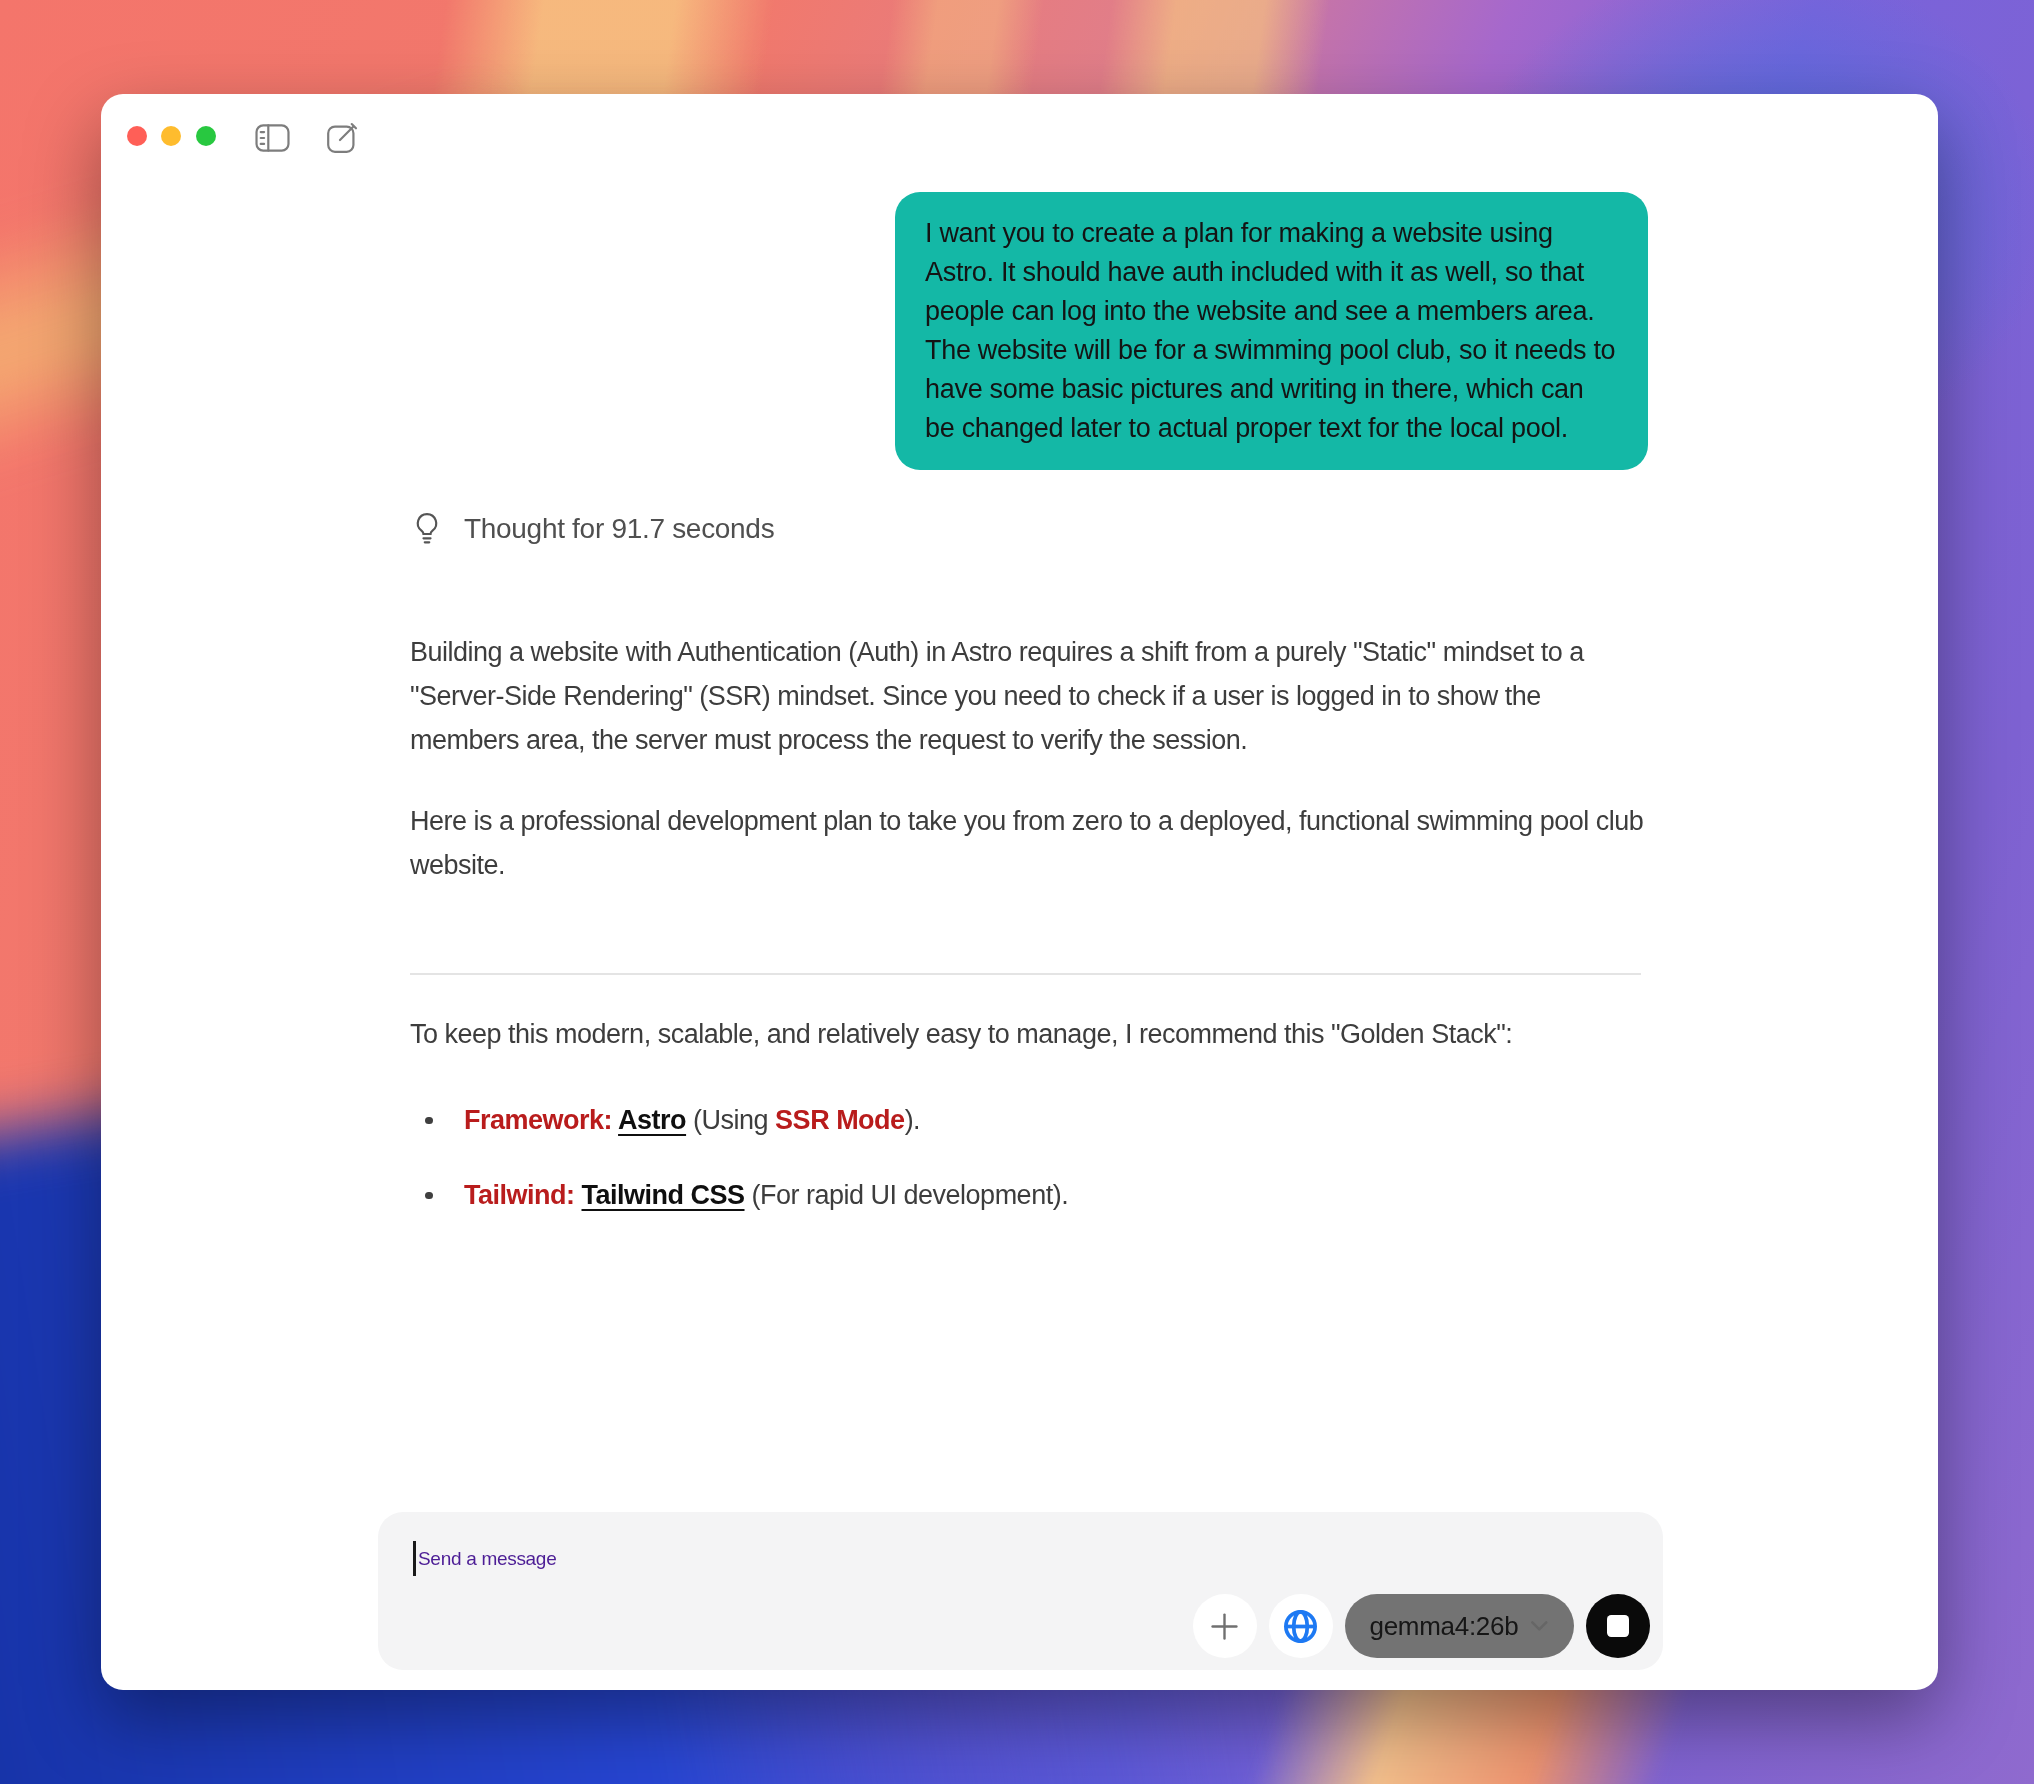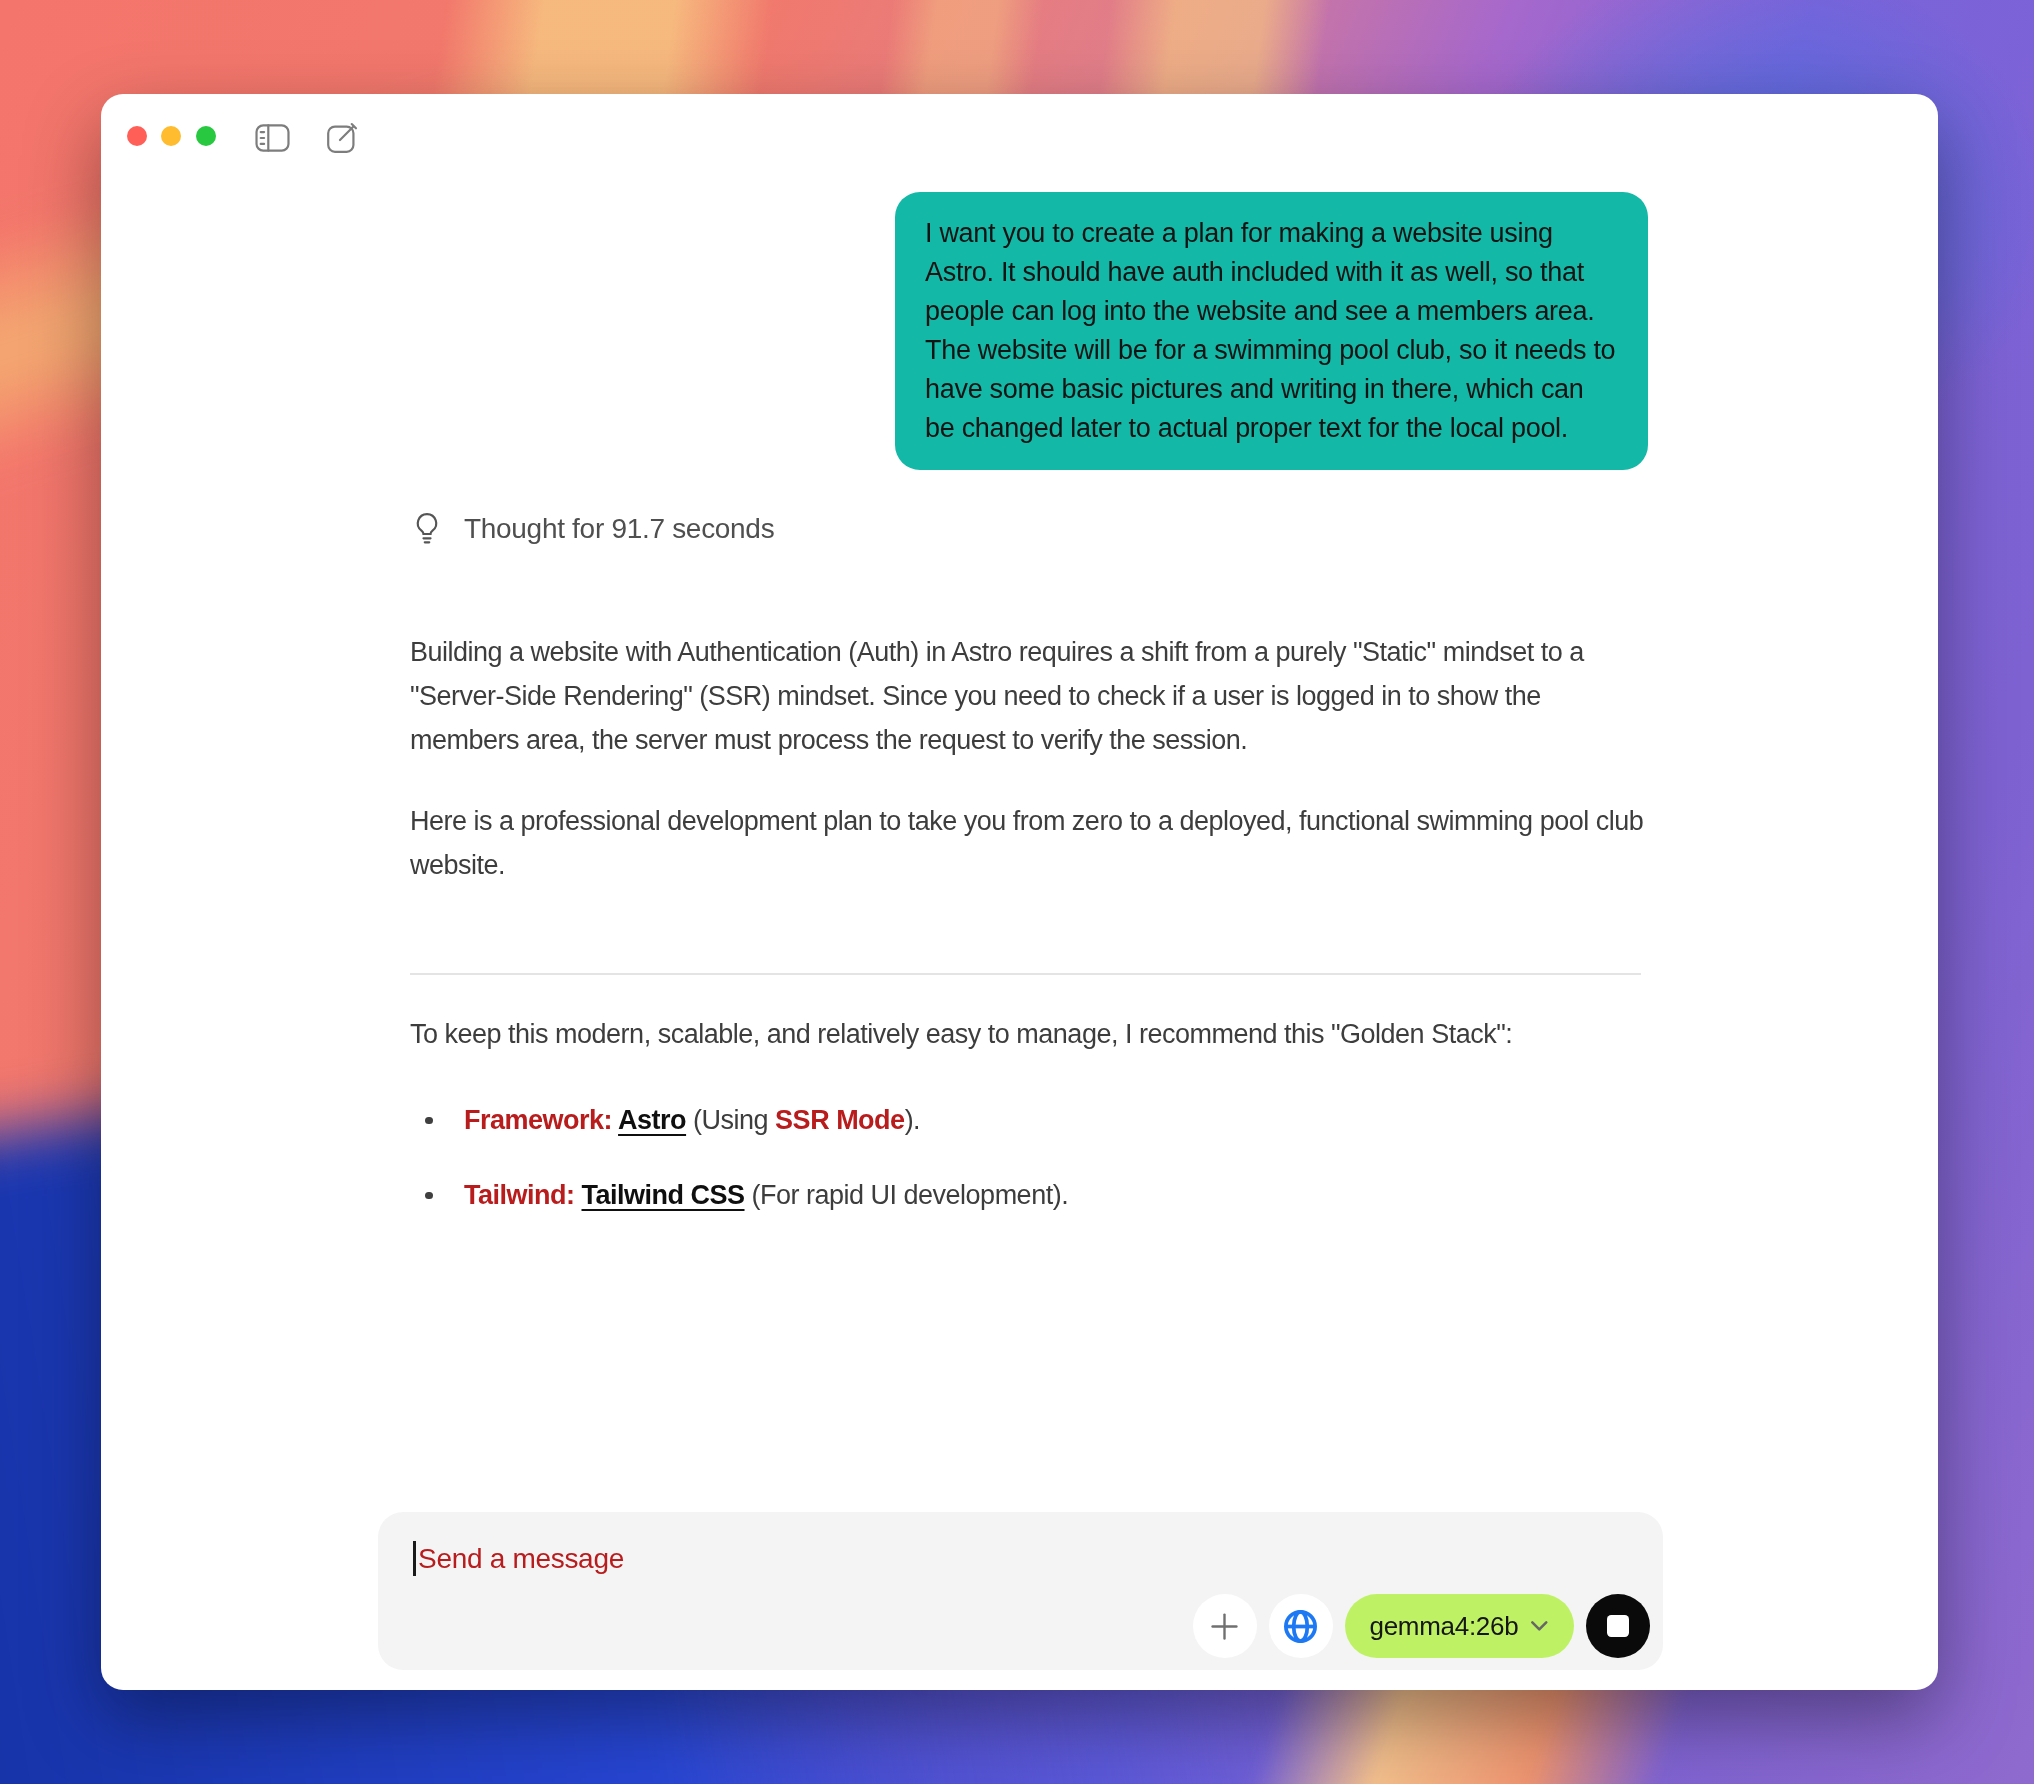--- a/index.html
+++ b/index.html
@@ -66,27 +66,27 @@
   .bullets li { position:relative; padding-left:54px; margin-bottom:35px; line-height:40px; white-space:nowrap; }
   .dot { position:absolute; left:15px; top:17px; width:7.6px; height:7.6px; border-radius:50%; background:#3f3f3f; }
   .b { font-weight:700; color:#b91c1c; }
   .lnk { font-weight:700; color:#0f0f0f; text-decoration:underline; text-decoration-thickness:2.1px; text-underline-offset:5px; cursor:pointer; }
 
   
   .composer { position:absolute; left:277px; top:1418px; width:1285px; height:158px;
     background:#f4f4f5; border-radius:25px; }
   .input-area { position:absolute; left:35px; top:29px; right:34px; display:flex; align-items:center; cursor:text; }
   .caret { width:2.5px; height:35px; background:#1a1a1a; margin-right:2.5px; }
-  .placeholder { font-size:28px; color:#b91c1c; letter-spacing:-0.3px; }
+  .placeholder { font-size:19px; color:#4c1d95; letter-spacing:-0.3px; }
 
   .controls { position:absolute; right:13.5px; bottom:11.8px; display:flex; align-items:center; gap:11.8px; }
   .circle-btn { width:64px; height:64px; border-radius:50%; background:#ffffff; display:flex; align-items:center; justify-content:center; cursor:pointer; }
   .circle-btn.plus svg { stroke:#707070; stroke-width:3; stroke-linecap:round; }
   .circle-btn.globe svg { stroke:#1d79f3; fill:none; stroke-width:2.3; }
-  .model-pill { height:64px; border-radius:32px; background:#bef264; display:flex; align-items:center;
+  .model-pill { height:64px; border-radius:32px; background:#737373; display:flex; align-items:center;
     gap:11.8px; padding:0 25px; cursor:pointer; }
   .model-name { font-size:26px; color:#161616; letter-spacing:-0.3px; font-weight:500; }
   .model-pill svg { stroke:#666; fill:none; stroke-width:2.2; stroke-linecap:round; stroke-linejoin:round; }
   .stop-btn { width:64px; height:64px; border-radius:50%; background:#0a0a0a; display:flex; align-items:center; justify-content:center; cursor:pointer; }
   .stop-square { width:22px; height:22px; background:#ffffff; border-radius:4.2px; }
 </style>
 </head>
 <body>
 
 <div class="wallpaper">

